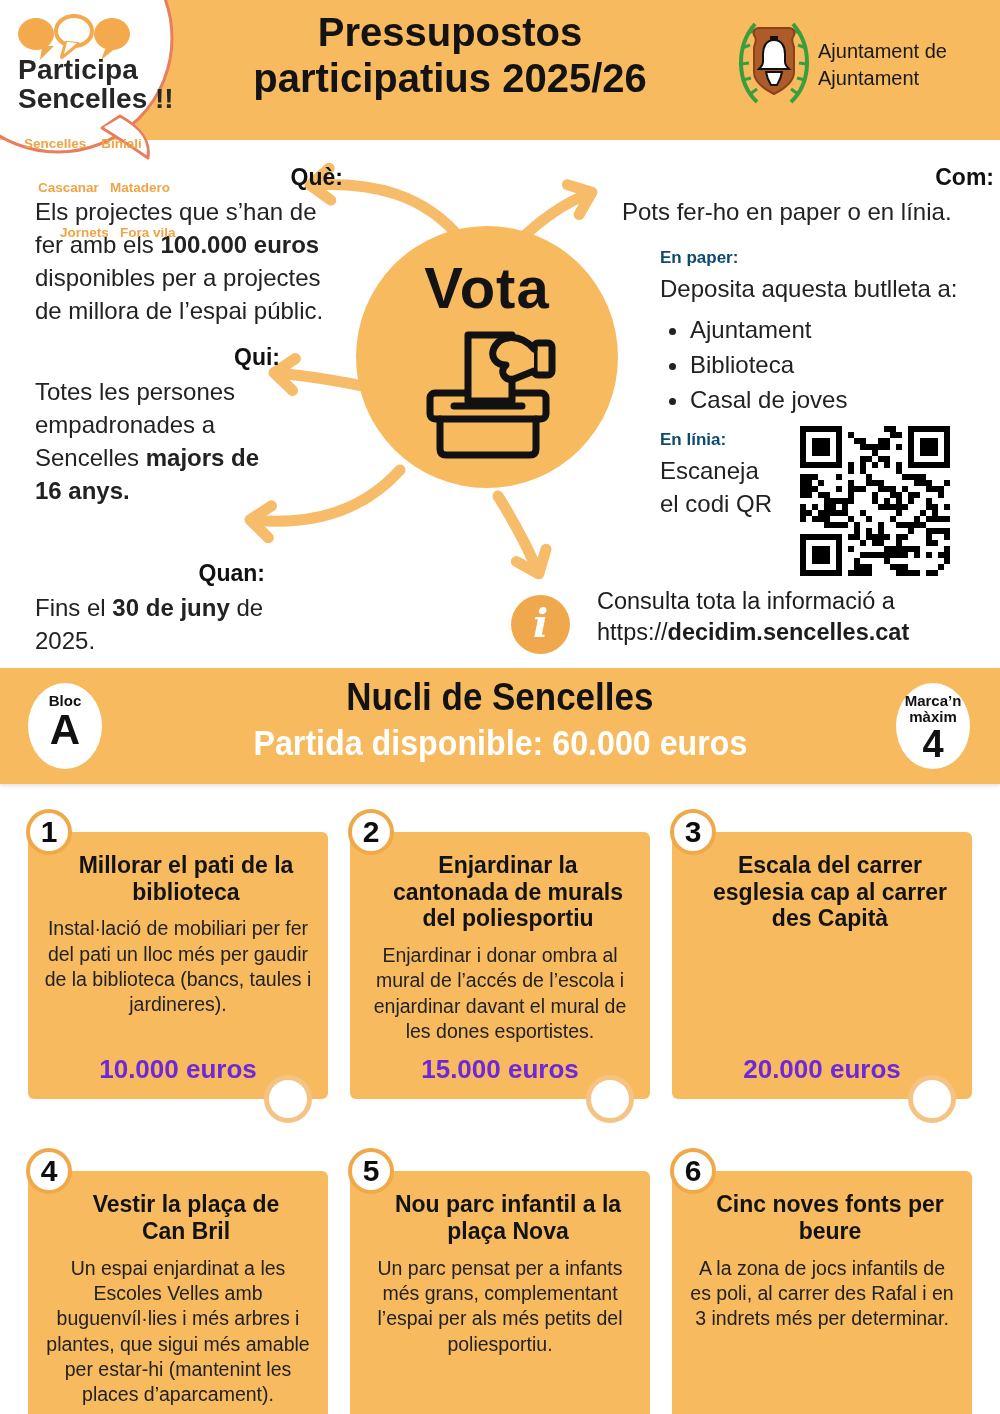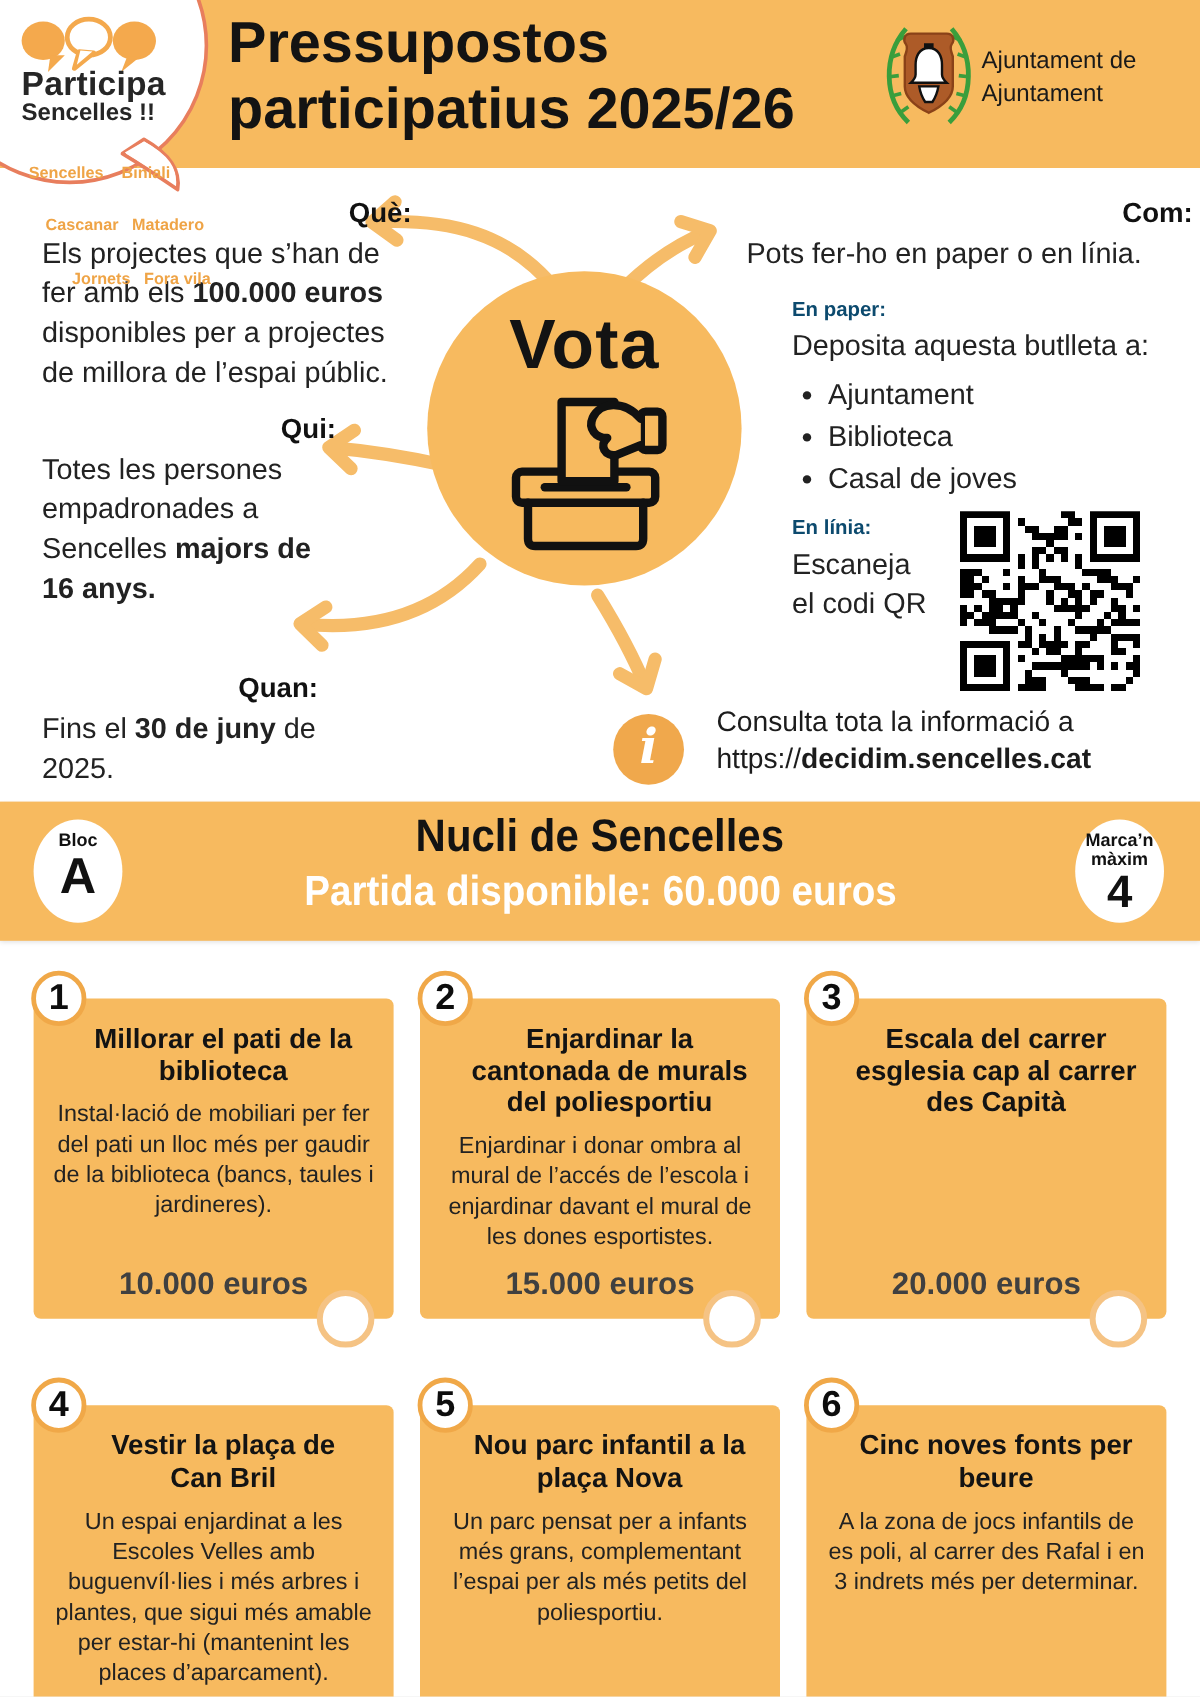--- a/index.html
+++ b/index.html
@@ -8,27 +8,27 @@
     position:relative; width:1000px; height:1414px; margin:0 auto;
     background:#ffffff; overflow:hidden;
     font-family:"Liberation Sans","DejaVu Sans",sans-serif; color:#1c1c1c;
   }
   
   .header { position:absolute; left:0; top:0; width:1000px; height:140px;
     background:#f7ba5f; box-shadow:0 2px 5px rgba(0,0,0,.10); }
   .logo-blob { position:absolute; left:0; top:0; width:210px; height:170px; overflow:visible; z-index:3; }
   .logo-text { position:absolute; z-index:4; }
   .logo-line1 { left:18px; top:54px; font-size:28px; font-weight:bold; color:#262626; letter-spacing:.2px; }
-  .logo-line2 { left:18px; top:83px; font-size:20px; font-weight:bold; color:#262626; }
+  .logo-line2 { left:18px; top:83px; font-size:28px; font-weight:bold; color:#262626; }
   .villages { position:absolute; left:24px; top:107px; z-index:4; color:#efa446;
     font-size:13.5px; font-weight:bold; line-height:1.1; white-space:pre; }
   .villages div:nth-child(2){ padding-left:14px; }
   .villages div:nth-child(3){ padding-left:36px; }
   .main-title { position:absolute; left:190px; top:10px; width:520px; z-index:2;
-    text-align:left; font-size:48px; font-weight:bold; line-height:1.14; color:#131313; }
+    text-align:center; font-size:40px; font-weight:bold; line-height:1.14; color:#131313; }
   .crest { position:absolute; left:733px; top:16px; width:82px; height:96px; }
   .org-name { position:absolute; left:818px; top:38px; width:142px; 
     font-size:20px; line-height:1.35; color:#191919; }
   
   .info-zone { position:absolute; left:0; top:140px; width:1000px; height:528px; background:#fff; }
   .arrows { position:absolute; left:0; top:0; width:1000px; height:528px; }
   .blk-h { font-size:23px; font-weight:bold; color:#111; margin-bottom:4px;text-align:right; }
   .blk-p { font-size:24px; line-height:1.38; color:#222; }
   .sec-what { position:absolute; left:35px; top:24px; width:308px; }
   .sec-who  { position:absolute; left:35px; top:204px; width:245px; }
@@ -69,21 +69,21 @@
   .cards { position:absolute; left:0; top:784px; width:1000px; padding:48px 28px 0;
     display:grid; grid-template-columns:repeat(3,1fr); column-gap:22px; row-gap:72px; }
   .card { position:relative; background:#f7ba5f; border-radius:6px; min-height:236px;
     padding:18px 16px 14px; display:flex; flex-direction:column; text-align:center; }
   .card-num { position:absolute; left:-2px; top:-23px; width:46px; height:46px; border-radius:50%;
     background:#fff; border:4px solid #f0a848; color:#0d0d0d;
     font-size:30px; font-weight:bold; display:flex; align-items:center; justify-content:center; }
   .card-title { font-size:23px; font-weight:bold; line-height:1.16; color:#131313;
     margin:2px 8px 0 24px; }
   .card-desc { font-size:19.5px; line-height:1.3; color:#222; margin-top:11px; }
-  .card-price { margin-top:auto; padding-top:10px; font-size:26px; font-weight:bold; color:#404040; }
+  .card-price { margin-top:auto; padding-top:10px; font-size:26px; font-weight:bold; color:#6d28d9; }
   .card-check { position:absolute; right:16px; bottom:-24px; width:48px; height:48px;
     border-radius:50%; background:#fff; border:5px solid #f5c384; cursor:pointer; }
   b { font-weight:bold; }
 </style>
 </head>
 <body>
 
 <div class="page">
 
   <div class="header">

